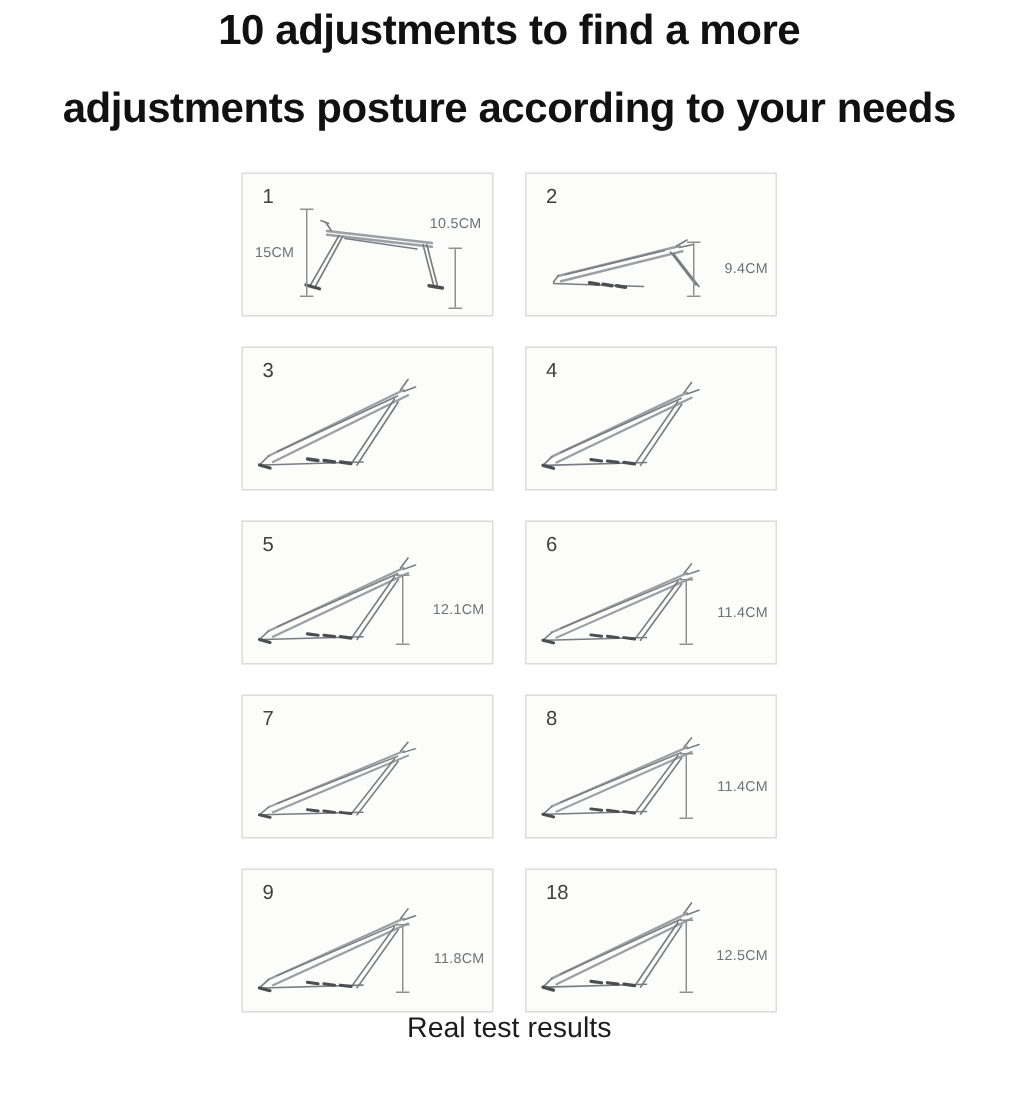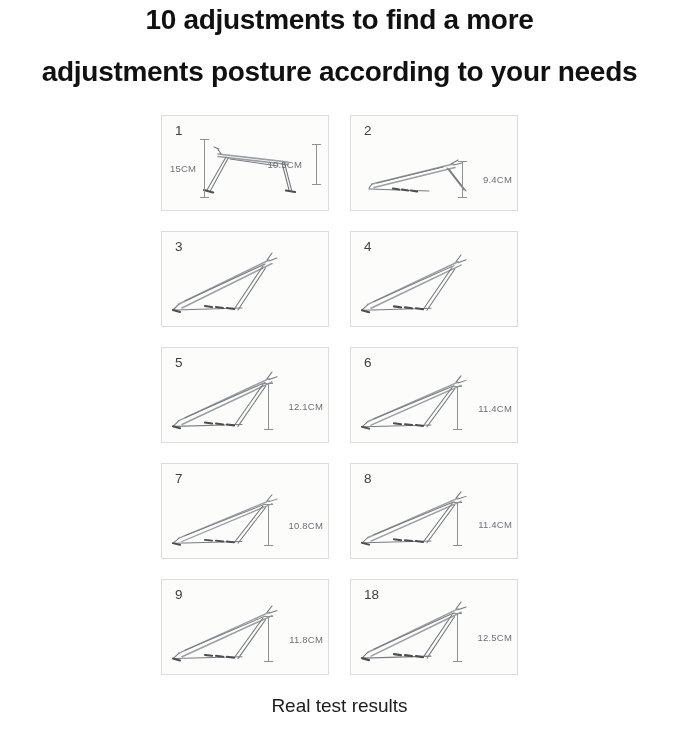--- a/index.html
+++ b/index.html
@@ -35,22 +35,22 @@
   .s2{stroke:var(--stand-detail);stroke-width:1.1;}
   .s3{stroke:var(--stand-grip);stroke-width:2.2;}
   .dim{position:absolute;display:flex;align-items:center;}
   .dim .line{display:block;width:9px;flex:0 0 auto;
     border-top:1px solid var(--dim-line);border-bottom:1px solid var(--dim-line);
     background:linear-gradient(var(--dim-line),var(--dim-line)) 50% 0/1px 100% no-repeat;}
   .dim .lbl{font-size:9.5px;color:var(--measure-text);letter-spacing:0.2px;
     white-space:nowrap;}
   .dim-left{left:8px;bottom:12px;gap:4px;text-align:right;}
   .dim-right{right:5px;bottom:12px;gap:16px;}
-  .dim-right-top{right:7px;top:28px;flex-direction:row;align-items:center;gap:10px;}
-  .footer{margin-top:20px;text-align:center;font-size:19px;
+  .dim-right-top{right:7px;top:28px;flex-direction:column;align-items:center;gap:10px;}
+  .footer{text-align:center;font-size:19px;
     color:var(--caption-text);}
 </style>
 </head>
 <body>
 
 <div class="title">
   <div>10 adjustments to find a more</div>
   <div>adjustments posture according to your needs</div>
 </div>
 
@@ -144,24 +144,20 @@
     <div class="panel">
       <div class="num">7</div>
       <div class="art art-triangle"><svg viewBox="0 0 122 66" width="122" height="56" preserveAspectRatio="none">
           <path class="s1" d="M7,52 L97,8 M10,56 L100,11.5"></path>
           <path class="s2" d="M95,8 l5,-7 M97,9 l8,-3"></path>
           <path class="s2" d="M13,49 L93,12"></path>
           <path class="s2" d="M91,14 L63,56 M93.5,16 L66,58"></path>
           <path class="s2" d="M3,58 L70,56 M7,52 l-6,6"></path>
           <path class="s3" d="M1,58 l7,2 M33,54 l7,1 M44,55 l7,1 M55,56 l7,1"></path>
         </svg></div>
-      <div class="dim dim-right">
-        <span class="line" style="height: 42px;"></span>
-        <span class="lbl">10.8CM</span>
-      </div>
     </div>
     <div class="panel">
       <div class="num">8</div>
       <div class="art art-triangle"><svg viewBox="0 0 122 66" width="122" height="59" preserveAspectRatio="none">
           <path class="s1" d="M7,52 L97,8 M10,56 L100,11.5"></path>
           <path class="s2" d="M95,8 l5,-7 M97,9 l8,-3"></path>
           <path class="s2" d="M13,49 L93,12"></path>
           <path class="s2" d="M91,14 L63,56 M93.5,16 L66,58"></path>
           <path class="s2" d="M3,58 L70,56 M7,52 l-6,6"></path>
           <path class="s3" d="M1,58 l7,2 M33,54 l7,1 M44,55 l7,1 M55,56 l7,1"></path>

